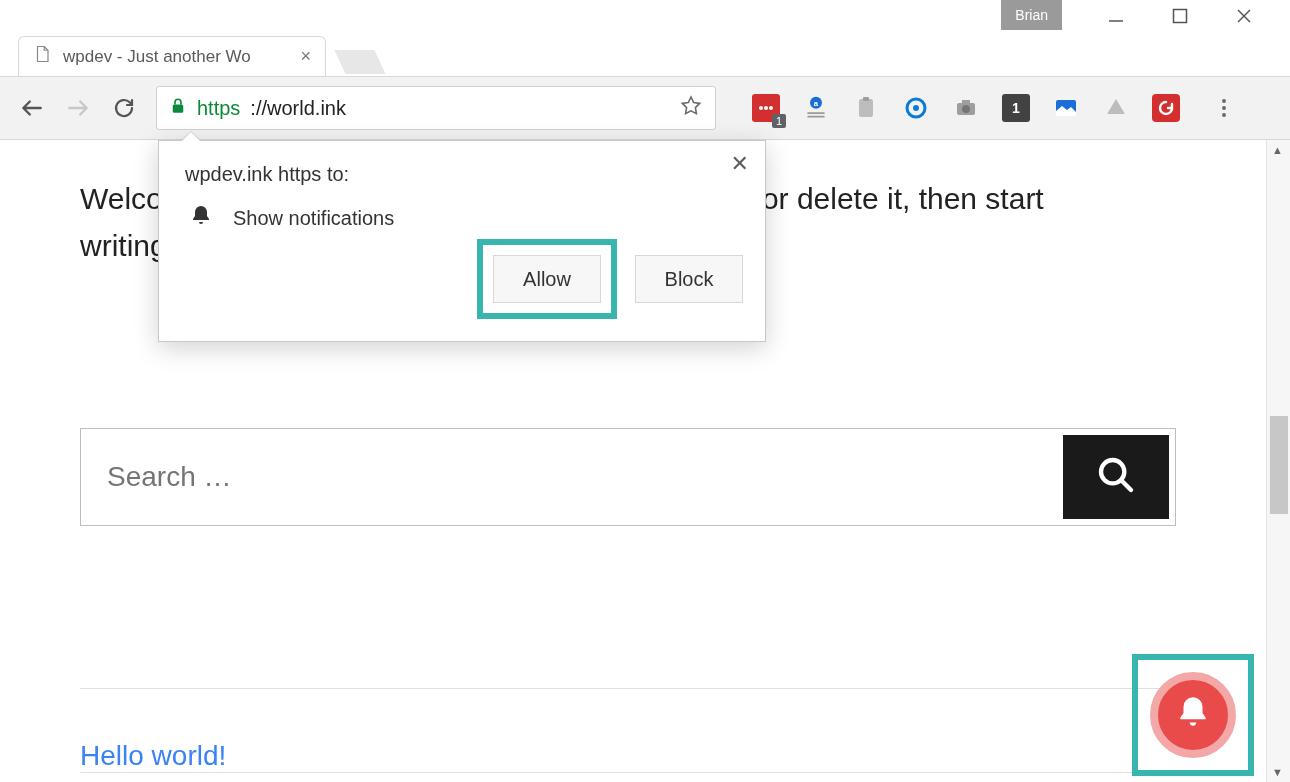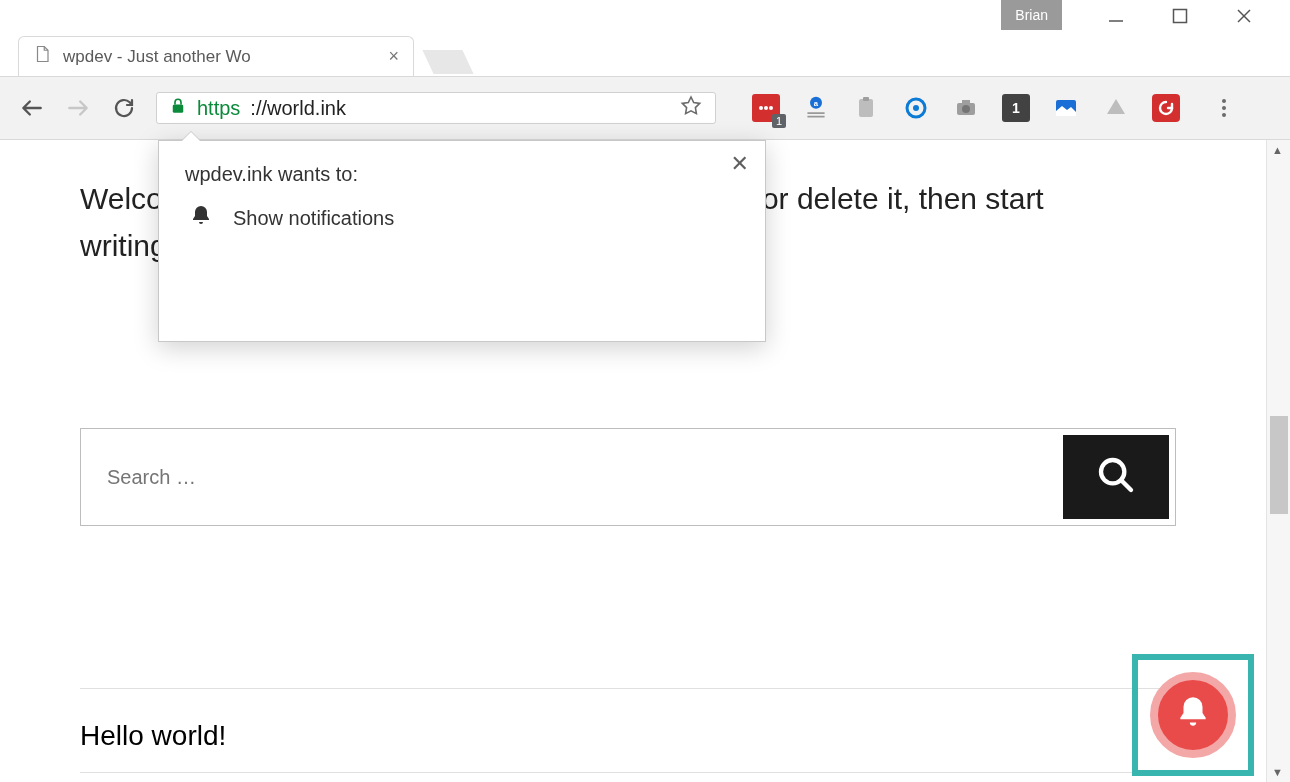--- a/index.html
+++ b/index.html
@@ -23,38 +23,38 @@
     position: absolute; right: 0; top: 0; display: flex;
     gap: 44px; padding: 6px 36px 0 0;
   }
   .win-btn { width: 20px; height: 20px; display:flex; align-items:center; justify-content:center; color:#555; }
   
   .tab-strip { height: 44px; display:flex; align-items:flex-end; padding-left: 18px; }
   .tab {
     height: 40px; background:#fff; border: 1px solid #d9d9d9;
     border-bottom:none; border-radius: 6px 6px 0 0;
     padding: 0 14px; display:flex; align-items:center; gap:12px;
-    width: 396px; font-size: 17px; color:#5a5a5a;
+    width: 308px; font-size: 17px; color:#5a5a5a;
     position:relative;
   }
   .tab .close-x { margin-left:auto; color:#777; font-size:18px; }
   .newtab {
     width: 40px; height: 24px; margin-left: 14px; margin-bottom:2px;
     background:#e7e7e7; transform: skewX(25deg);
   }
   
   .toolbar {
     height: 64px; background:#f2f2f2; border-top:1px solid #d9d9d9;
     border-bottom:1px solid #d9d9d9; display:flex; align-items:center;
     padding: 0 18px; gap: 18px;
   }
   .nav-icon { color:#606060; width:28px; height:28px; display:flex; align-items:center; justify-content:center;}
   .nav-icon.disabled { color:#c7c7c7; }
   .omnibox {
-    flex: 0 0 560px; height: 32px; background:#fff; border:1px solid #d0d0d0;
+    flex: 0 0 560px; height: 44px; background:#fff; border:1px solid #d0d0d0;
     border-radius:3px; display:flex; align-items:center; padding:0 12px; gap:10px;
     font-size:20px;
   }
   .lock { color:#0a8a3a; }
   .url-https { color:#0a8a3a; }
   .url-rest { color:#222; }
   .star { margin-left:auto; color:#6b6b6b; }
   .ext-row { display:flex; align-items:center; gap:22px; margin-left:18px;}
   .ext { width:28px; height:28px; position:relative; display:flex; align-items:center; justify-content:center; border-radius:3px;}
   .ext svg { width:24px; height:24px; }
@@ -74,33 +74,33 @@
   }
   .welcome {
     font-size:30px; color:#222; line-height:1.55;
     position:absolute; left:80px; right:60px; top:36px;
   }
   .search-box {
     position:absolute; left:80px; right:90px; top:288px;
     height:98px; border:1px solid #bdbdbd; display:flex;
   }
   .search-input {
-    flex:1; border:none; outline:none; font-size:20px; color:#ec4899;
+    flex:1; border:none; outline:none; font-size:28px; color:#ec4899;
     padding:0 26px; font-style:normal;
   }
   .search-btn {
     width:106px; background:#1a1a1a; display:flex; align-items:center; justify-content:center;
     margin:6px;
   }
   .recent-title {
     position:absolute; left:80px; top:490px;
     font-size:26px; font-weight:700; letter-spacing:6px; color:#111;
   }
   .divider { position:absolute; left:80px; right:90px; height:1px; background:#e0e0e0;}
-  .post-title { position:absolute; left:80px; top:580px; font-size:28px; color:#000000; }
+  .post-title { position:absolute; left:80px; top:600px; font-size:28px; color:#3b82f6; }
   
   .perm-popup {
     position:absolute; left:158px; top:140px; width:608px; height:202px;
     background:#fff; border:1px solid #c8c8c8; box-shadow:0 6px 24px rgba(0,0,0,.18);
     z-index:50;
   }
   .perm-arrow {
     position:absolute; left:22px; top:-10px; width:0;height:0;
     border-left:10px solid transparent;border-right:10px solid transparent;
     border-bottom:10px solid #c8c8c8;
@@ -302,29 +302,37 @@
     </div>
     <div class="divider" style="top:548px"></div>
     <div class="post-title">Hello world!</div>
     <div class="divider" style="top:632px"></div>
   </div>
 </div>
 
 <div class="perm-popup">
   <div class="perm-arrow"></div>
   <div class="perm-close">✕</div>
-  <div class="perm-head">wpdev.ink wants to:</div>
+  <div class="perm-head">wpdev.ink https to:</div>
   <div class="perm-row">
     <span>
       <svg width="24" height="24" viewBox="0 0 24 24">
           <path d="M12 2a6 6 0 0 0-6 6v4l-2 3v1h16v-1l-2-3V8a6 6 0 0 0-6-6z" fill="#333"></path>
           <path d="M10 18a2 2 0 0 0 4 0" fill="#333"></path>
         </svg>
     </span>
     <span>Show notifications</span>
+  </div>
+  <div class="perm-btns">
+    <div class="allow-wrap">
+      <button class="perm-btn">Allow</button>
+    </div>
+    <div class="block-wrap">
+      <button class="perm-btn">Block</button>
+    </div>
   </div>
 </div>
 
 <div class="bell-float-wrap">
   <div class="bell-float">
     <span>
       <svg width="38" height="38" viewBox="0 0 24 24">
           <path d="M12 2a6 6 0 0 0-6 6v4l-2 3v1h16v-1l-2-3V8a6 6 0 0 0-6-6z" fill="#fff"></path>
           <path d="M10 18a2 2 0 0 0 4 0" fill="#fff"></path>
         </svg>

